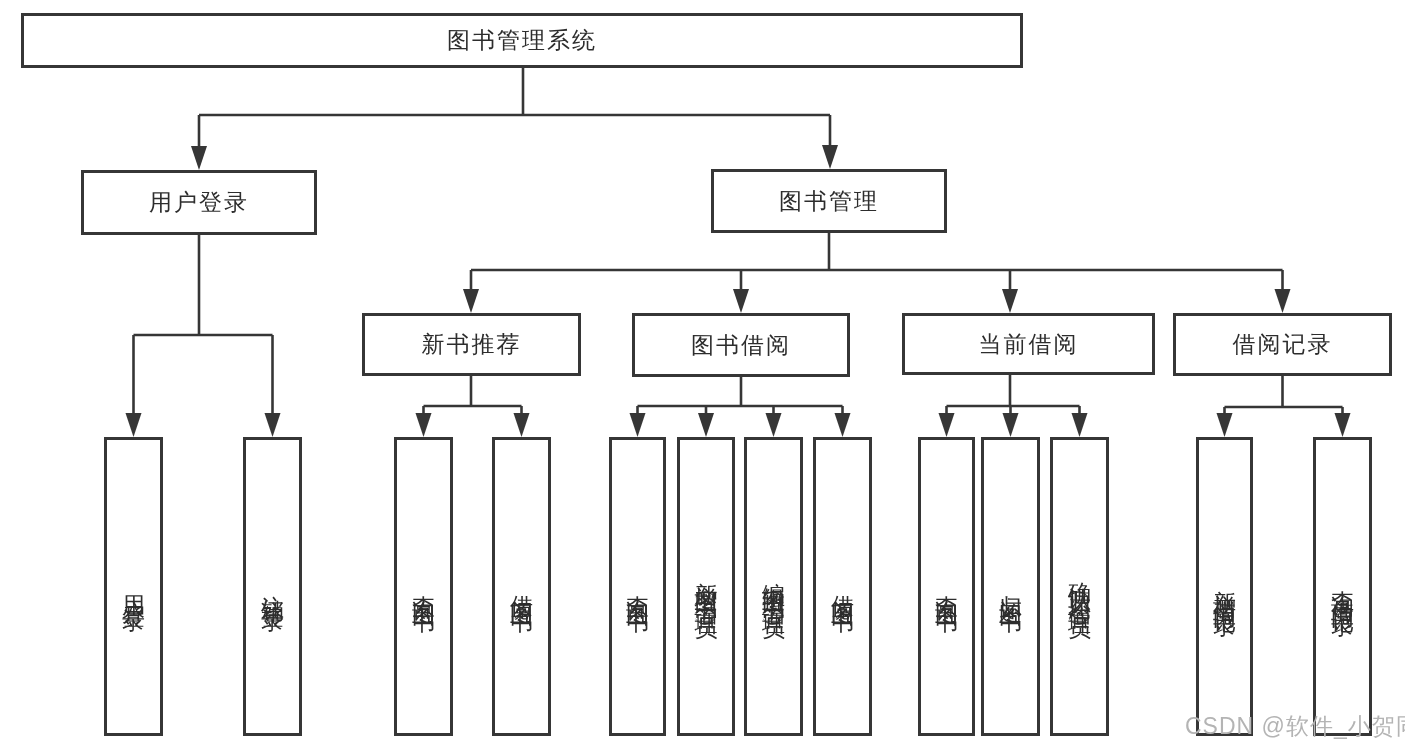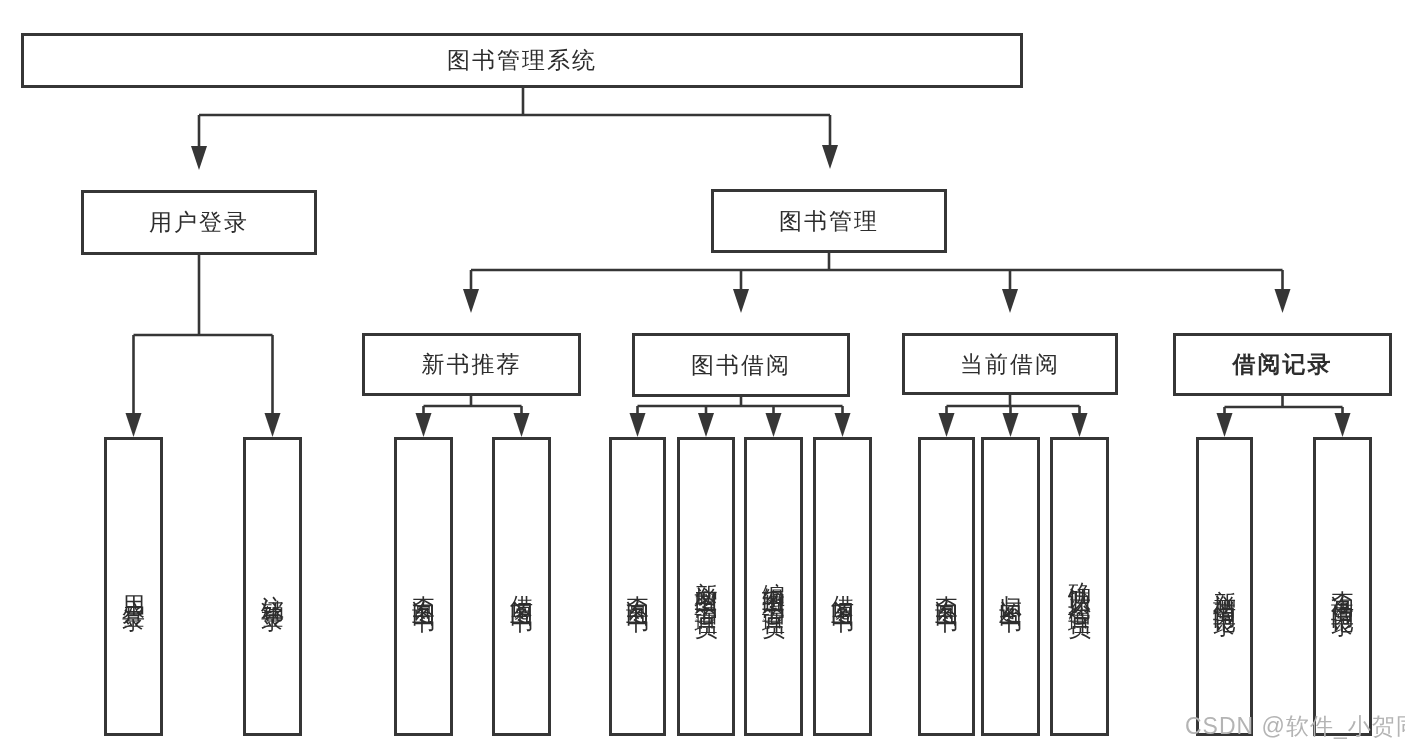--- a/index.html
+++ b/index.html
@@ -6,21 +6,21 @@
   #stage{
     position:relative;width:1405px;height:747px;background:#ffffff;overflow:hidden;
     font-family:"Liberation Sans","DejaVu Sans",sans-serif;
   }
   #connectors{position:absolute;left:0;top:0;z-index:1;}
   .node{
     position:absolute;box-sizing:border-box;background:#ffffff;
     border:3px solid #363636;z-index:2;display:flex;align-items:center;justify-content:center;
     color:#2d2d2d;
   }
-  .hbox{font-size:23px;letter-spacing:2px;white-space:nowrap;margin-top:20px;}
+  .hbox{font-size:23px;letter-spacing:2px;white-space:nowrap;}
   .vbox .vtext{
     writing-mode:vertical-rl;text-orientation:mixed;
     font-size:23px;letter-spacing:5px;line-height:1.0;white-space:nowrap;
   }
   #watermark{
     position:absolute;z-index:3;left:1185px;top:711px;
     font-size:23px;letter-spacing:1px;color:#b4b4b4;white-space:nowrap;
   }
 </style>
 </head>
@@ -93,24 +93,24 @@
   <div class="node hbox" style="left:711px;top:169px;width:236px;height:64px;font-family:Liberation Mono, monospace;">
     <span>图书管理</span>
   </div>
 
   <div class="node hbox" style="left:362px;top:313px;width:219px;height:63px;">
     <span>新书推荐</span>
   </div>
   <div class="node hbox" style="left:632px;top:313px;width:218px;height:64px;">
     <span>图书借阅</span>
   </div>
-  <div class="node hbox" style="left:902px;top:313px;width:216px;height:62px;">
+  <div class="node hbox" style="left:902px;top:313px;width:253px;height:62px;">
     <span>当前借阅</span>
   </div>
-  <div class="node hbox" style="left:1173px;top:313px;width:219px;height:63px;font-weight:bold;">
+  <div class="node hbox" style="left:1173px;top:313px;width:219px;height:63px;">
     <span>借阅记录</span>
   </div>
 
   <div class="node vbox" style="left:104px;top:437px;width:59px;height:299px;">
     <span class="vtext">用户登录</span>
   </div>
   <div class="node vbox" style="left:243px;top:437px;width:59px;height:299px;">
     <span class="vtext">注销登录</span>
   </div>
 

